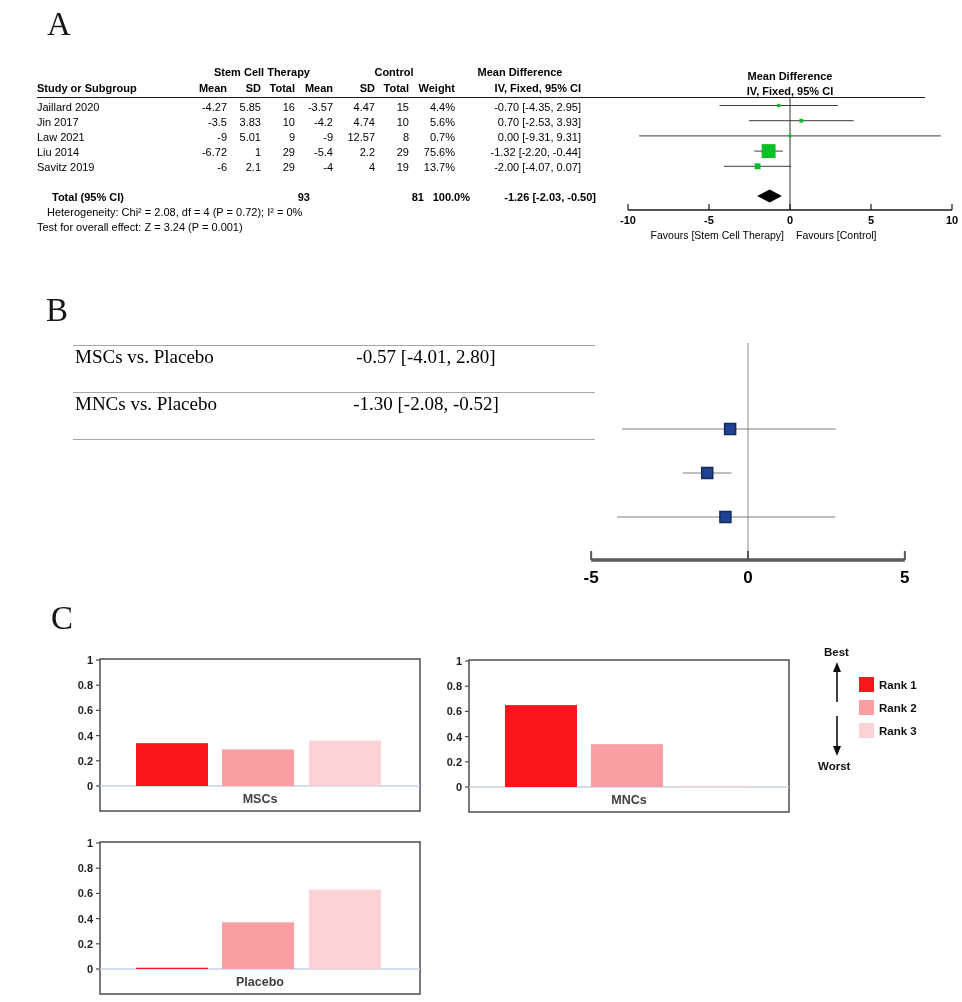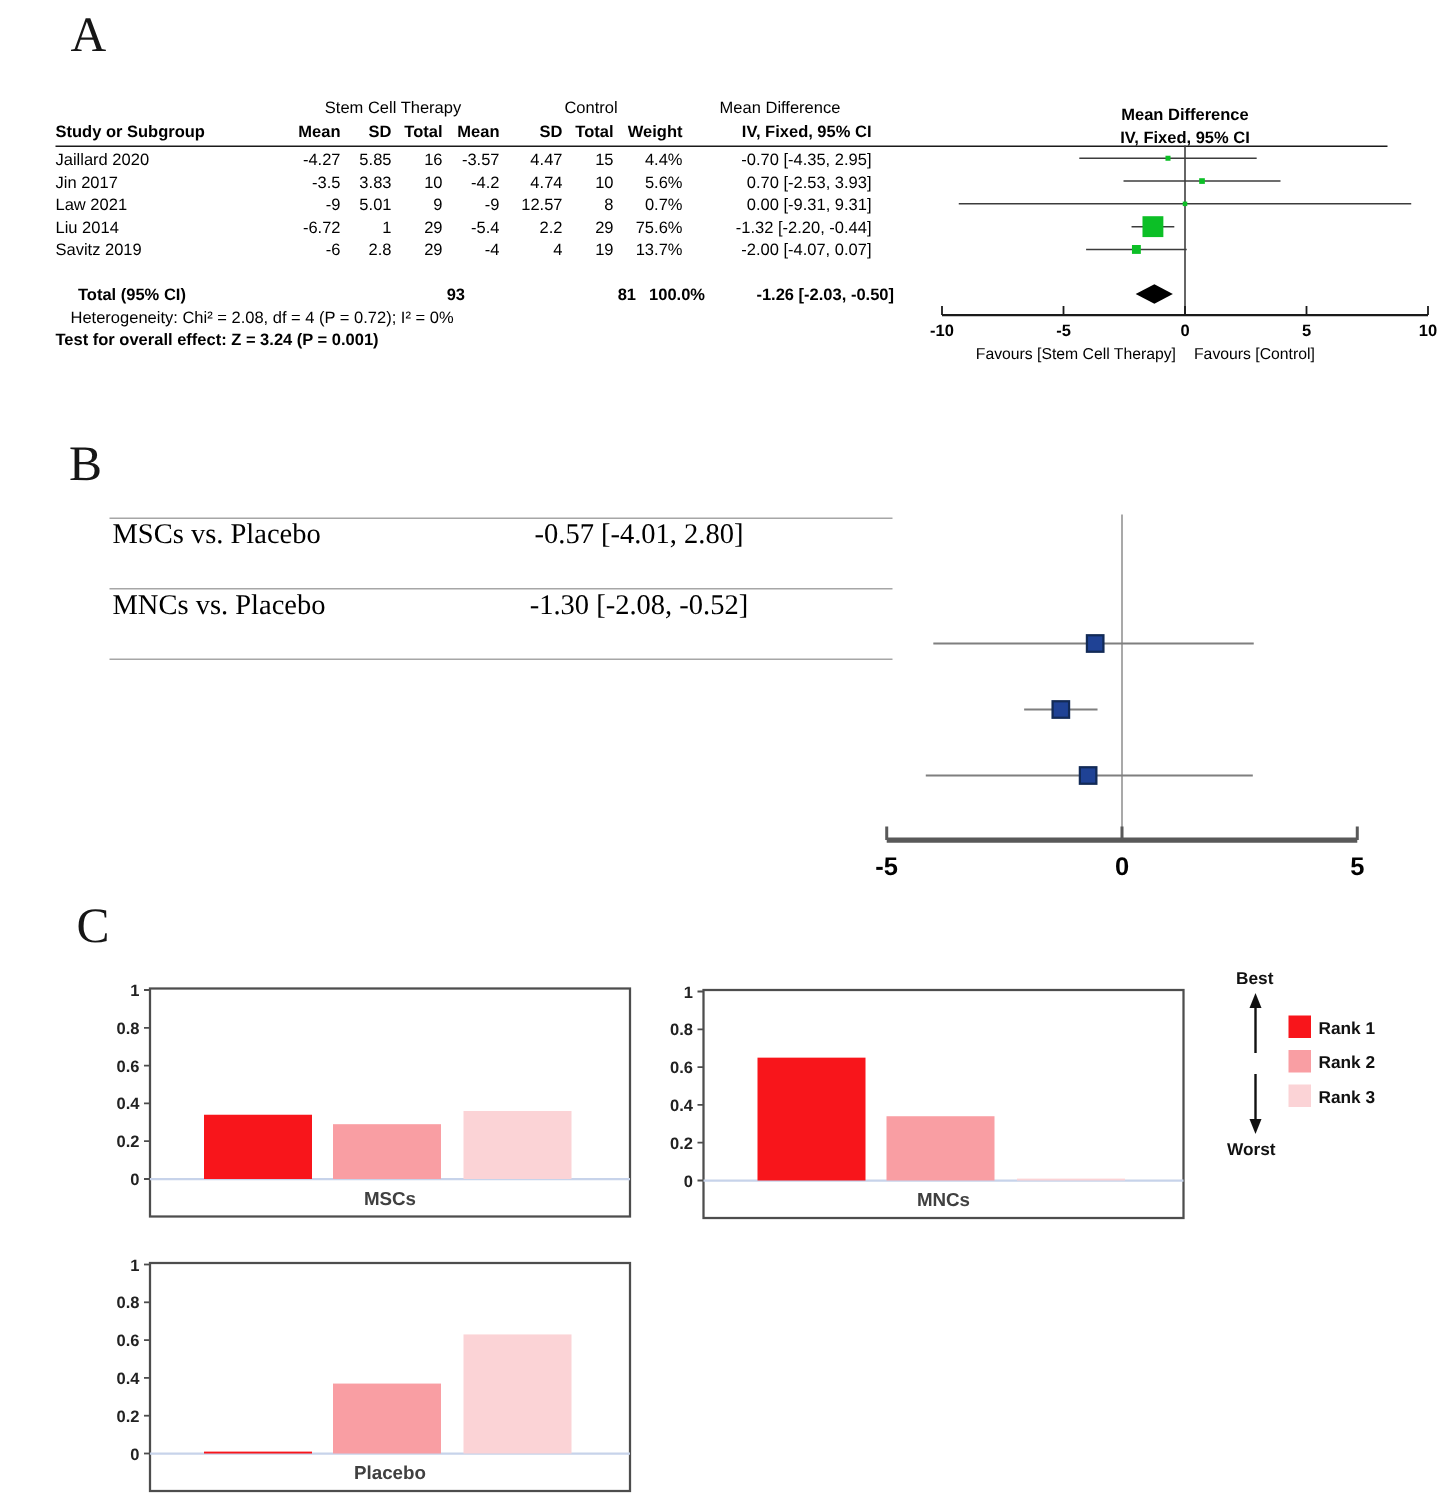--- a/index.html
+++ b/index.html
@@ -7,30 +7,30 @@
   .panel-label{position:absolute;font-family:"Liberation Serif",serif;font-size:33px;color:#161616;line-height:1;}
   #label-a{left:47px;top:8px;}
   #label-b{left:46px;top:294px;}
   #label-c{left:51px;top:602px;}
 
   
   #panel-a{position:absolute;left:37px;top:64px;width:900px;font-size:11px;}
   .fpa-grid{display:grid;grid-template-columns:150px 42px 34px 34px 38px 42px 34px 46px 126px;}
   .fpa-grid .c{white-space:nowrap;line-height:15px;}
   .fpa-grid .num{text-align:right;padding-right:2px;}
-  .fpa-hdr1{position:absolute;left:0;top:2px;width:546px;height:13px;font-weight:normal;}
+  .fpa-hdr1{position:absolute;left:0;top:2px;width:546px;height:13px;font-weight:bold;}
   .fpa-hdr1 span{position:absolute;text-align:center;line-height:13px;}
   .fpa-hdr2{position:absolute;left:0;top:17px;width:546px;font-weight:bold;}
   .fpa-hdr2 .c{line-height:14px;}
   #fpa-underline{position:absolute;left:0;top:33px;width:888px;border-top:1.5px solid #1a1a1a;}
   #fpa-rows{position:absolute;left:0;top:36px;width:546px;}
   #fpa-total{position:absolute;left:15px;top:126px;width:546px;font-weight:bold;}
   .fpa-note{position:absolute;left:0;white-space:nowrap;line-height:15px;}
   #fpa-het{top:141px;padding-left:10px;}
-  #fpa-test{top:156px;font-weight:bold;}
+  #fpa-test{top:156px;}
   #forest-a{position:absolute;left:543px;top:0;}
 
   
   #panel-b-table{position:absolute;left:73px;top:345px;width:522px;font-family:"Liberation Serif",serif;}
   #pb-header{display:flex;height:63px;font-weight:bold;font-size:19px;align-items:flex-start;}
   #pb-header .h1{width:35%;text-align:center;}
   #pb-header .h2{width:65%;text-align:center;}
   .pb-row{display:flex;height:46px;border-top:1px solid #a6a6a6;font-size:19px;}
   .pb-row .t{width:35%;text-align:left;padding-left:2px;}
   .pb-row .v{width:65%;text-align:center;}
@@ -111,21 +111,21 @@
         <div class="c num">29</div>
         <div class="c num">-5.4</div>
         <div class="c num">2.2</div>
         <div class="c num">29</div>
         <div class="c num">75.6%</div>
         <div class="c num">-1.32 [-2.20, -0.44]</div>
       </div>
       <div class="fpa-grid">
         <div class="c">Savitz 2019</div>
         <div class="c num">-6</div>
-        <div class="c num">2.8</div>
+        <div class="c num">2.1</div>
         <div class="c num">29</div>
         <div class="c num">-4</div>
         <div class="c num">4</div>
         <div class="c num">19</div>
         <div class="c num">13.7%</div>
         <div class="c num">-2.00 [-4.07, 0.07]</div>
       </div>
     </div>
   <div id="fpa-total" class="fpa-grid">
       <div class="c">Total (95% CI)</div>

